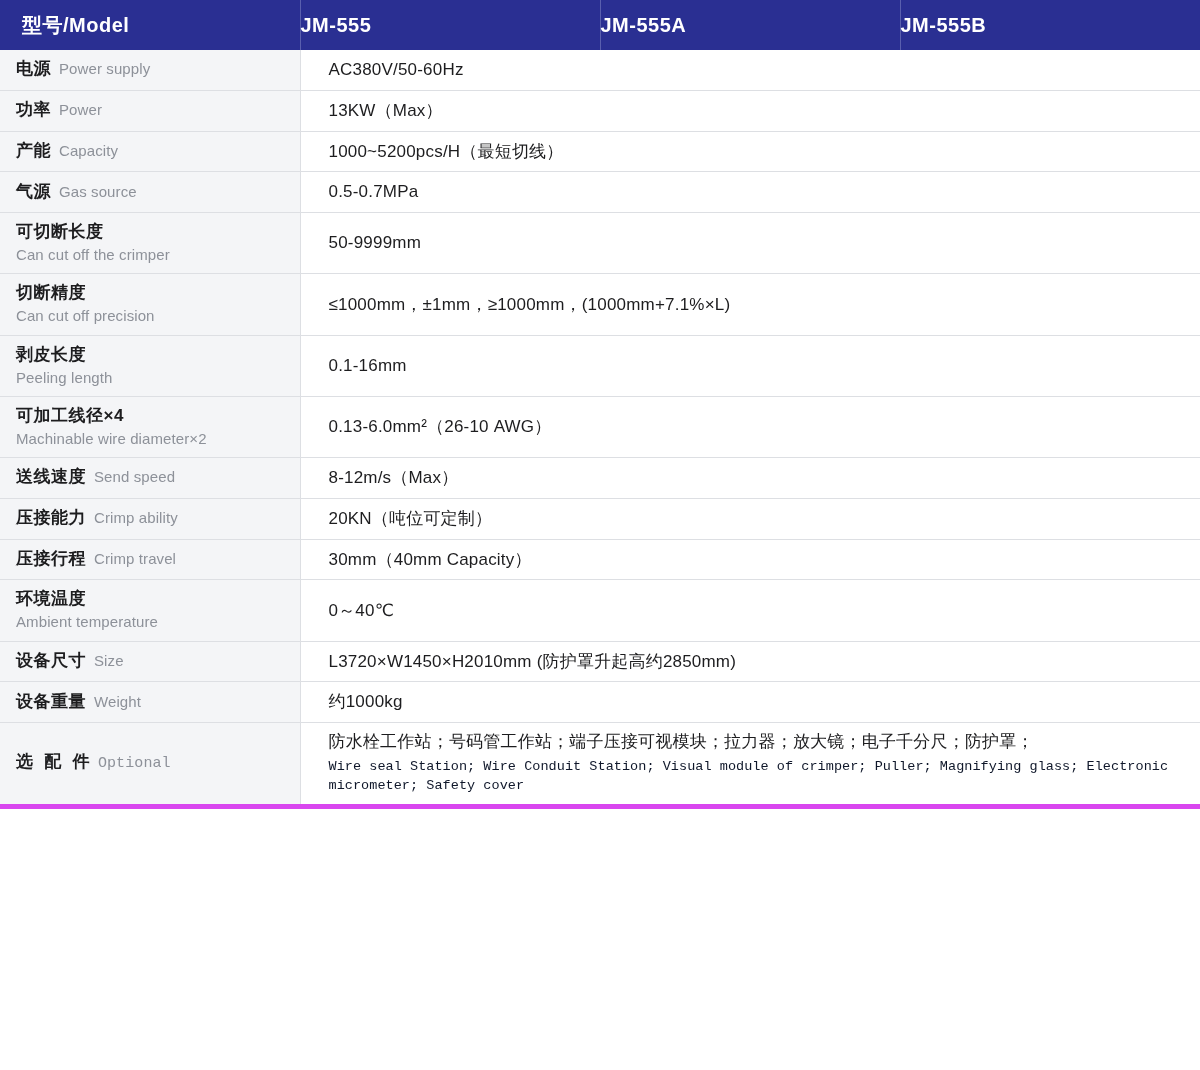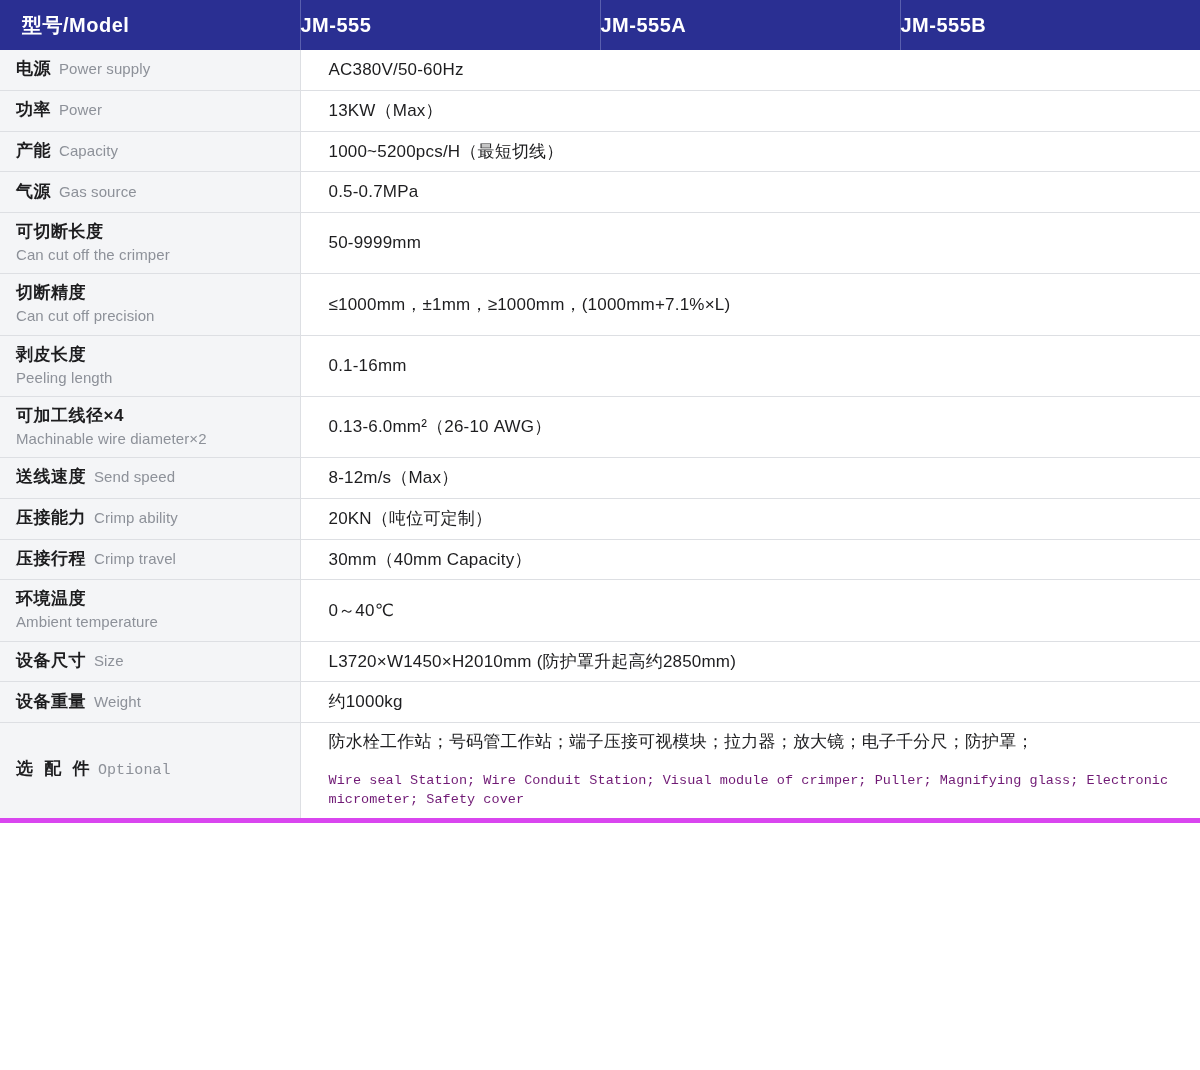--- a/index.html
+++ b/index.html
@@ -80,23 +80,23 @@
   .stacked .label-en { display: block; margin-left: 0; margin-top: 1px; }
 
   .value-text {
     font-size: 17px;
     color: #1d1d1f;
     letter-spacing: 0.2px;
   }
   .value-sub {
     display: block;
     font-size: 13.5px;
-    color: #701a75;
+    color: #0f172a;
     letter-spacing: 0.05px;
-    margin-top: 17px;
+    margin-top: 3px;
   }
 </style>
 </head>
 <body>
 
 <table class="spec-table">
   <thead>
     <tr>
       <th class="model-head-label">型号/Model</th>
       <th class="model-head">JM-555</th>

